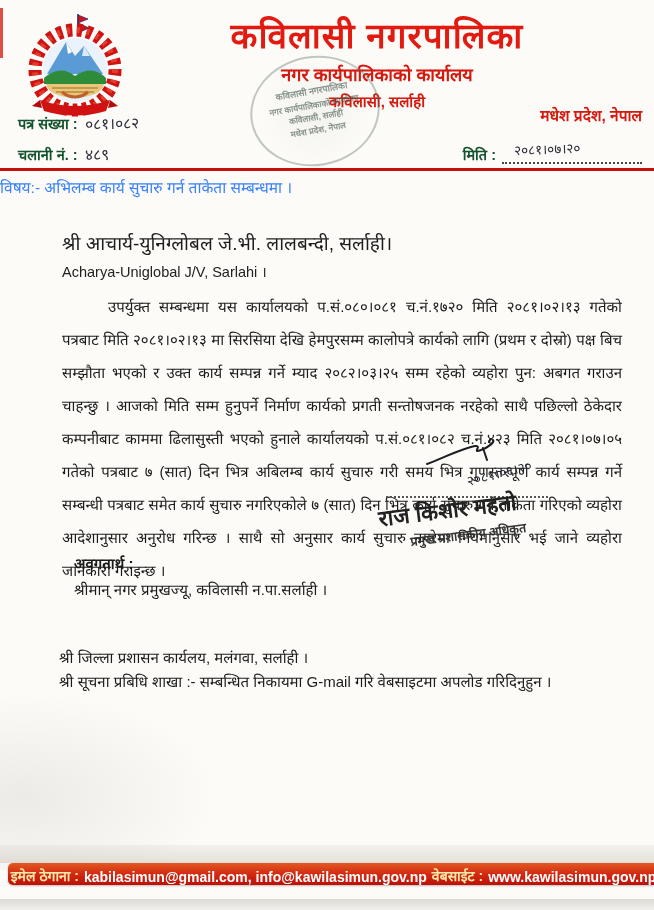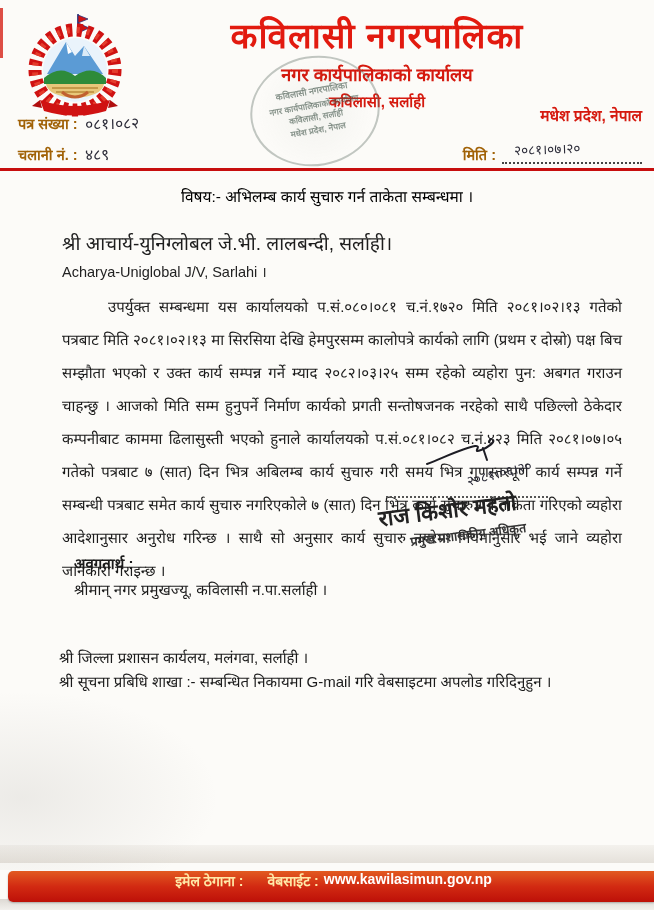--- a/index.html
+++ b/index.html
@@ -36,34 +36,34 @@
     display:flex;flex-direction:column;justify-content:center;align-items:center;
     gap:2px;
     color:rgba(70,88,78,.62);
     font-size:8.5px;font-weight:bold;text-align:center;line-height:1.25;
     background:radial-gradient(circle, rgba(120,135,125,.07), rgba(120,135,125,0) 70%);
   }
   .stamp .s1{font-size:9px;}
 
   .meta-left{position:absolute;left:18px;top:112px;}
   .meta-row{display:flex;align-items:baseline;margin-bottom:9px;}
-  .meta-label{font-size:14.5px;font-weight:bold;color:#a16207;white-space:nowrap;}
+  .meta-label{font-size:14.5px;font-weight:bold;color:#14532d;white-space:nowrap;}
   .hand{font-family:"DejaVu Sans", sans-serif;color:#2b2b38;}
   .meta-value{font-size:15.5px;margin-left:7px;transform:rotate(-1.5deg);}
 
   .meta-right{position:absolute;right:12px;top:104px;text-align:right;width:220px;}
   .province{font-size:15.5px;font-weight:bold;color:#d5190e;margin-bottom:10px;}
   .date-row{display:flex;align-items:flex-end;justify-content:flex-end;margin-top:16px;}
   .date-slot{position:relative;width:140px;border-bottom:2px dotted #444;margin-left:6px;height:20px;}
   .date-hand{position:absolute;left:12px;top:-2px;font-size:13.5px;transform:rotate(-2deg);white-space:nowrap;}
 
   .rule{position:absolute;left:0;right:0;top:168px;height:3px;background:#c70e0e;}
 
   
-  .subject{position:absolute;left:0;right:0;top:185px;text-align:center;font-size:15.5px;color:#000000;}
+  .subject{position:absolute;left:0;right:0;top:176px;text-align:left;font-size:15.5px;color:#3b82f6;}
   .addr1{position:absolute;left:62px;top:230px;font-size:19px;}
   .addr2{position:absolute;left:62px;top:261px;font-size:14.5px;color:#222;}
   .para{
     position:absolute;left:62px;right:32px;top:290px;
     font-size:15px;line-height:33px;text-align:justify;text-indent:46px;color:#1b1b1b;
   }
 
   
   .sig{position:absolute;right:36px;top:438px;width:240px;}
   .sig-scribble{position:absolute;left:45px;top:0;}
@@ -73,27 +73,26 @@
   .sig-desig{position:absolute;left:32px;top:88px;font-size:12.5px;font-weight:bold;color:#333;transform:rotate(-7deg);white-space:nowrap;}
 
   
   .ccblock{position:absolute;font-size:15px;line-height:23.5px;color:#1b1b1b;}
   .cc1{left:74px;top:552px;}
   .cc2{left:59px;top:646px;}
   .cc-head{font-weight:bold;margin-bottom:2px;}
 
   
   .footer{
-    position:absolute;left:8px;right:0;top:863px;height:31px;
+    position:absolute;left:8px;right:0;top:863px;height:22px;
     background:linear-gradient(180deg,#e25a20 0%, #d22a12 50%, #bd1008 100%);
     border-radius:5px 0 0 5px;
-    display:flex;align-items:flex-start;justify-content:center;
+    display:flex;align-items:flex-end;justify-content:center;
     font-size:14px;font-weight:bold;white-space:nowrap;
     box-shadow:0 1px 2px rgba(0,0,0,.25);
-    margin-top:8px;
   }
   .f-label{color:#ffe9a8;margin:0 5px;}
   .f-val{color:#ffffff;}
   .f-gap{width:14px;}
 </style>
 </head>
 <body>
 
 <div class="page">
 
@@ -187,18 +186,19 @@
     <div>श्रीमान् नगर प्रमुखज्यू, कविलासी न.पा.सर्लाही ।</div>
   </div>
 
   <div class="ccblock cc2">
     <div>श्री जिल्ला प्रशासन कार्यलय, मलंगवा, सर्लाही ।</div>
     <div>श्री सूचना प्रबिधि शाखा :- सम्बन्धित निकायमा G-mail गरि वेबसाइटमा अपलोड गरिदिनुहुन ।</div>
   </div>
 
   <div class="footer">
     <span class="f-label">इमेल ठेगाना :</span>
+    <span class="f-val">kabilasimun@gmail.com, info@kawilasimun.gov.np</span>
     <span class="f-gap"></span>
     <span class="f-label">वेबसाईट :</span>
     <span class="f-val">www.kawilasimun.gov.np</span>
   </div>
 
 </div>
 
 </body></html>

